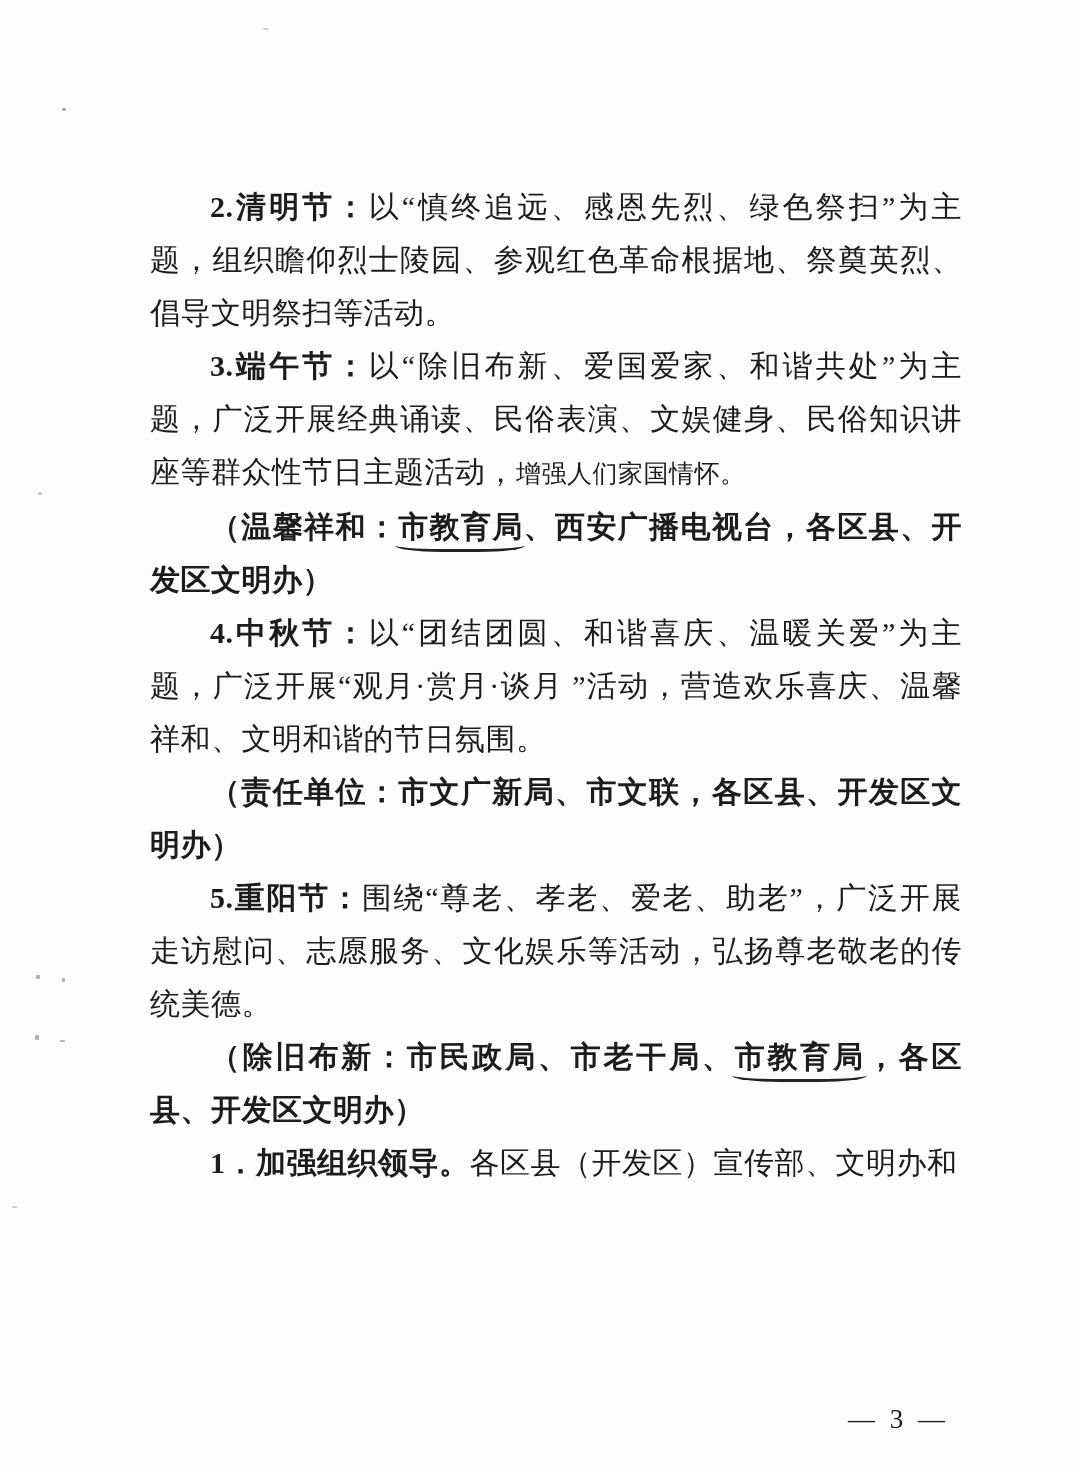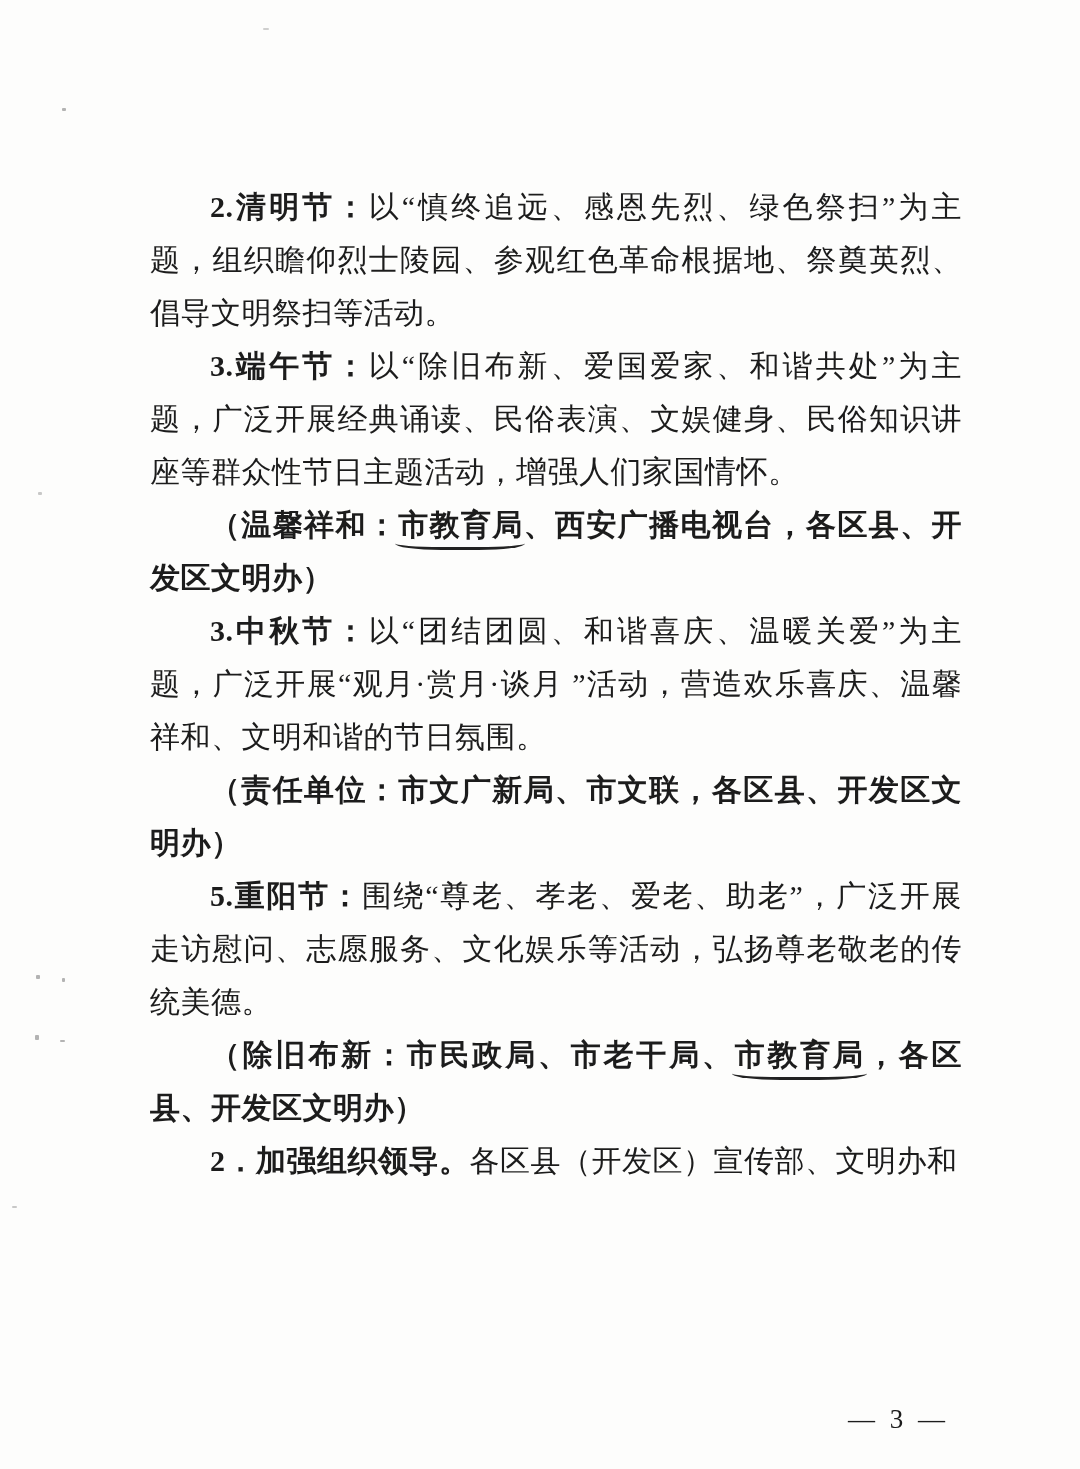--- a/index.html
+++ b/index.html
@@ -35,21 +35,21 @@
     letter-spacing: 0.5px;
   }
   .para-bold {
     font-weight: 700;
   }
   .seg-b {
     font-weight: 700;
     margin-top: 8px;
   }
   .seg-small {
-    font-size: 31px;
+    font-size: 25px;
   }
   
   .u {
     position: relative;
     white-space: nowrap;
   }
   .u::after {
     content: "";
     position: absolute;
     left: -3px;
@@ -98,38 +98,38 @@
 
     <p class="para">
       <span class="seg-b">3.端午节：</span><span>以“除旧布新、爱国爱家、和谐共处”为主题，广泛开展经典诵读、民俗表演、文娱健身、民俗知识讲座等群众性节日主题活动，</span><span class="seg-small">增强人们家国情怀。</span>
     </p>
 
     <p class="para para-bold">
       <span>（温馨祥和：</span><span class="u">市教育局</span><span>、西安广播电视台，各区县、开发区文明办）</span>
     </p>
 
     <p class="para">
-      <span class="seg-b">3.中秋节：</span><span>以“团结团圆、和谐喜庆、温暖关爱”为主题，广泛开展“观月·赏月·谈月 ”活动，营造欢乐喜庆、温馨祥和、文明和谐的节日氛围。</span>
+      <span class="seg-b">4.中秋节：</span><span>以“团结团圆、和谐喜庆、温暖关爱”为主题，广泛开展“观月·赏月·谈月 ”活动，营造欢乐喜庆、温馨祥和、文明和谐的节日氛围。</span>
     </p>
 
     <p class="para para-bold">
       <span>（责任单位：市文广新局、市文联，各区县、开发区文明办）</span>
     </p>
 
     <p class="para">
       <span class="seg-b">5.重阳节：</span><span>围绕“尊老、孝老、爱老、助老”，广泛开展走访慰问、志愿服务、文化娱乐等活动，弘扬尊老敬老的传统美德。</span>
     </p>
 
     <p class="para para-bold">
       <span>（除旧布新：市民政局、市老干局、</span><span class="u">市教育局</span><span>，各区县、开发区文明办）</span>
     </p>
 
 
     <p class="para">
-      <span class="seg-b">2．加强组织领导。</span><span>各区县（开发区）宣传部、文明办和</span>
+      <span class="seg-b">1．加强组织领导。</span><span>各区县（开发区）宣传部、文明办和</span>
     </p>
 
   </div>
 
   <div class="page-number">— 3 —</div>
 
   <div class="speck s1"></div>
   <div class="speck s2"></div>
   <div class="speck s3"></div>
   <div class="speck s4"></div>

